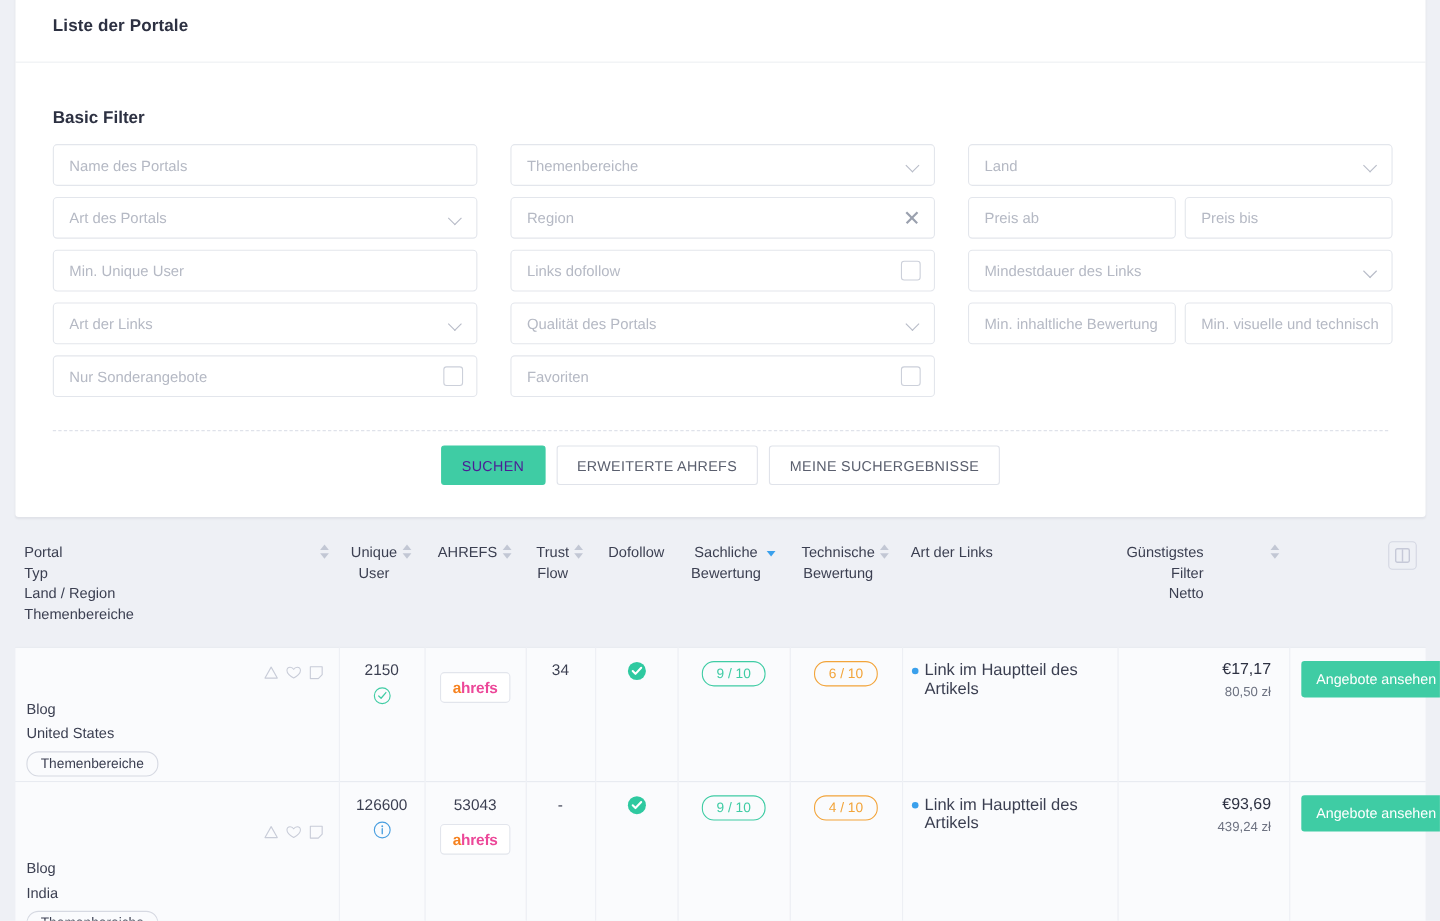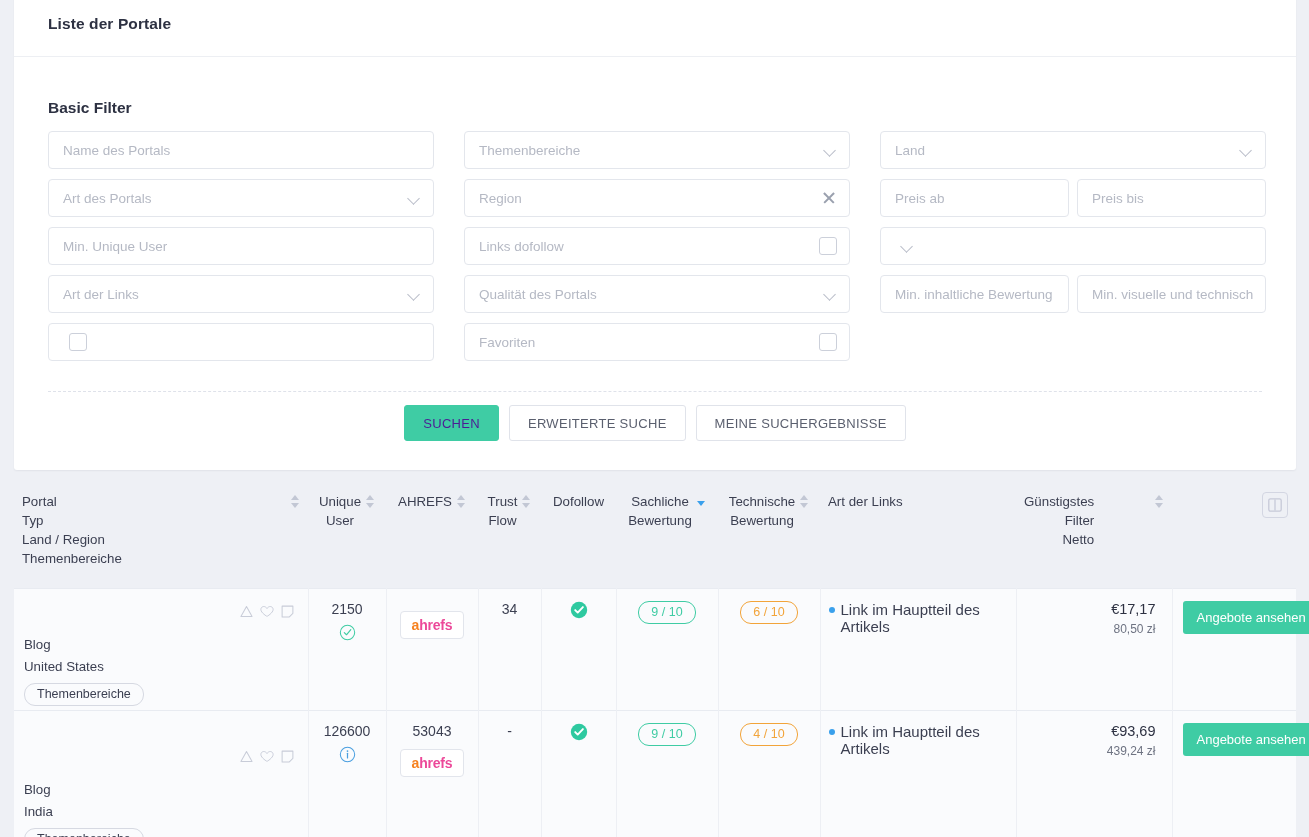--- a/index.html
+++ b/index.html
@@ -221,20 +221,21 @@
             <span class="chev"></span>
           </div>
           <div class="field">
             <span class="ph">Min. Unique User</span>
           </div>
           <div class="field">
             <span class="ph">Art der Links</span>
             <span class="chev"></span>
           </div>
           <div class="field">
+            <span class="ph">Nur Sonderangebote</span>
             <span class="cbox"></span>
           </div>
         </div>
 
         <div class="col">
           <div class="field">
             <span class="ph">Themenbereiche</span>
             <span class="chev"></span>
           </div>
           <div class="field">
@@ -262,39 +263,40 @@
           </div>
           <div class="pair">
             <div class="field">
               <span class="ph">Preis ab</span>
             </div>
             <div class="field">
               <span class="ph">Preis bis</span>
             </div>
           </div>
           <div class="field">
+            <span class="ph">Mindestdauer des Links</span>
             <span class="chev"></span>
           </div>
           <div class="pair">
             <div class="field">
               <span class="ph">Min. inhaltliche Bewertung</span>
             </div>
             <div class="field">
               <span class="ph">Min. visuelle und technische Bewertung</span>
             </div>
           </div>
         </div>
 
       </div>
 
       <div class="dashed-sep"></div>
 
       <div class="btn-row">
         <div class="btn btn-primary">SUCHEN</div>
-        <div class="btn btn-ghost">ERWEITERTE SUCHE</div>
+        <div class="btn btn-ghost">ERWEITERTE AHREFS</div>
         <div class="btn btn-ghost">MEINE SUCHERGEBNISSE</div>
       </div>
     </div>
   </div>
 
   <div class="results">
     <table class="tbl">
       <colgroup>
         <col style="width:294px">
           <col style="width:78px">

